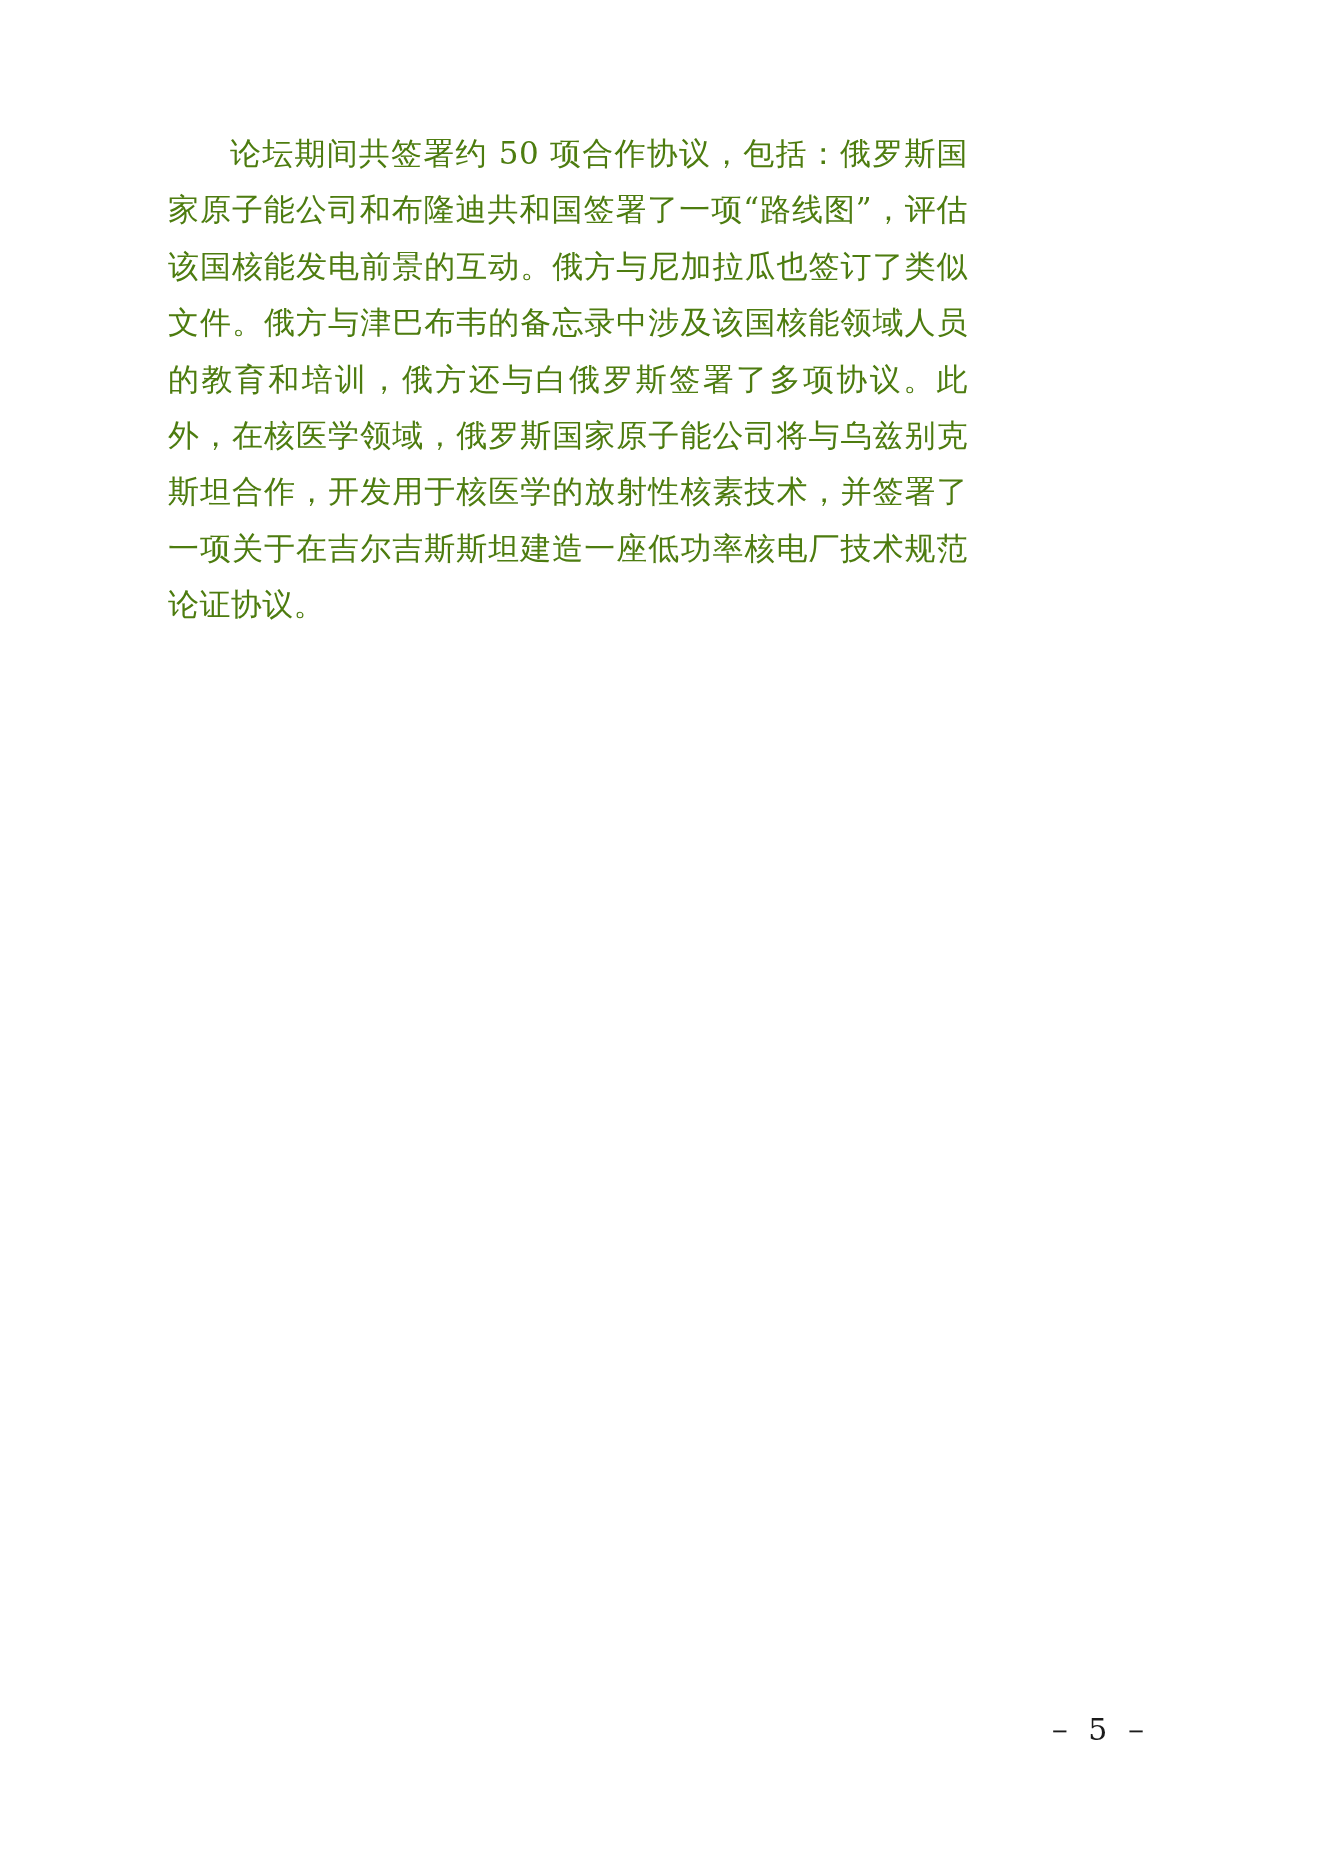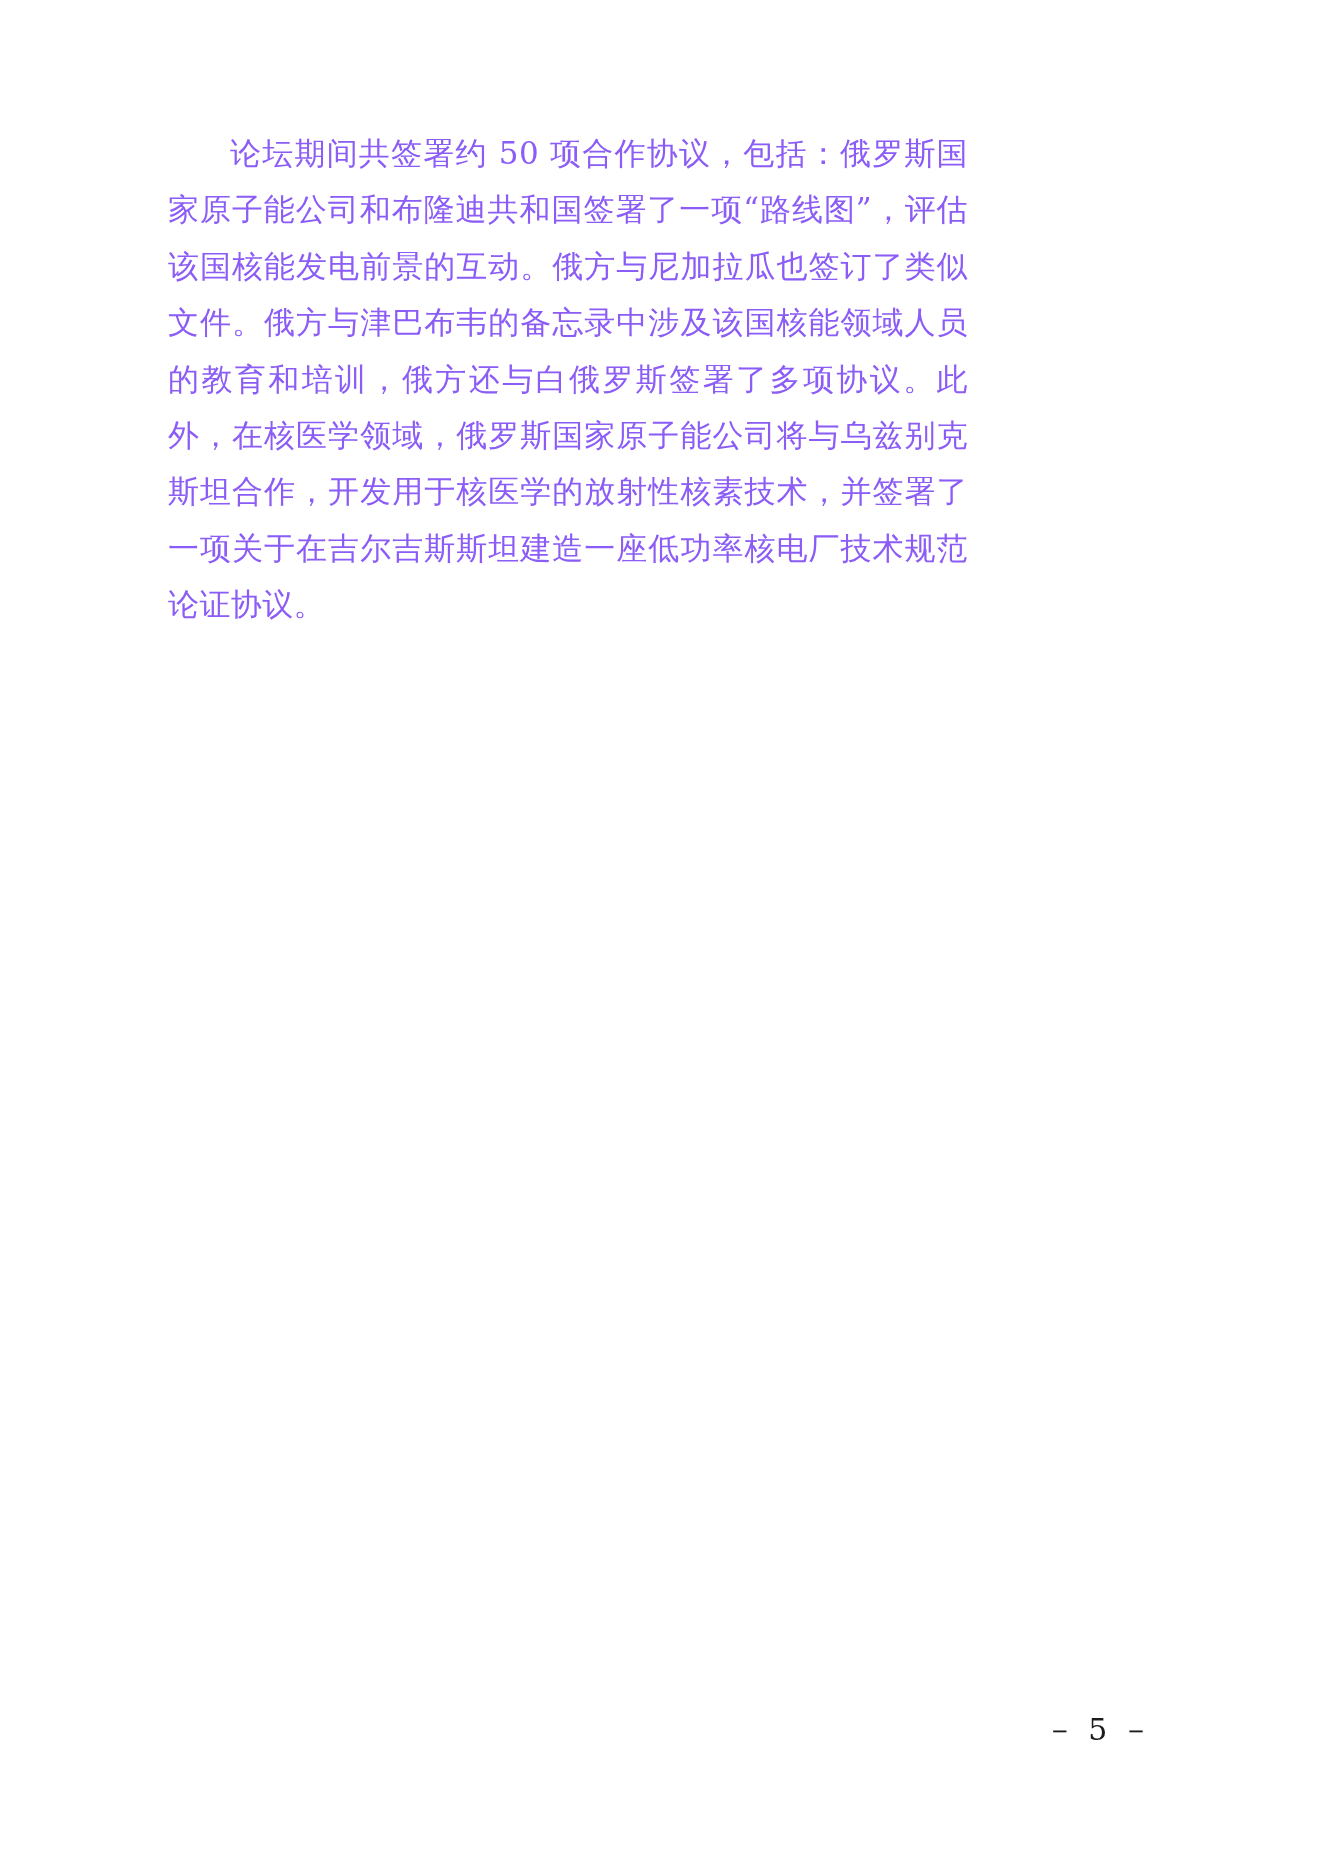--- a/index.html
+++ b/index.html
@@ -21,21 +21,21 @@
   .content {
     position: absolute;
     left: 168px;
     top: 125px;
     width: 800px;
   }
   .body-paragraph {
     font-family: "DejaVu Serif", "Liberation Serif", serif;
     font-size: 31px;
     line-height: 1.82;
-    color: #8b5cf6;
+    color: #4d7c0f;
     text-align: justify;
     text-justify: inter-ideograph;
     text-indent: 2em;
     letter-spacing: 0.4px;
     margin: 0;
     word-break: break-all;
   }
   .page-number {
     position: absolute;
     right: 170px;

